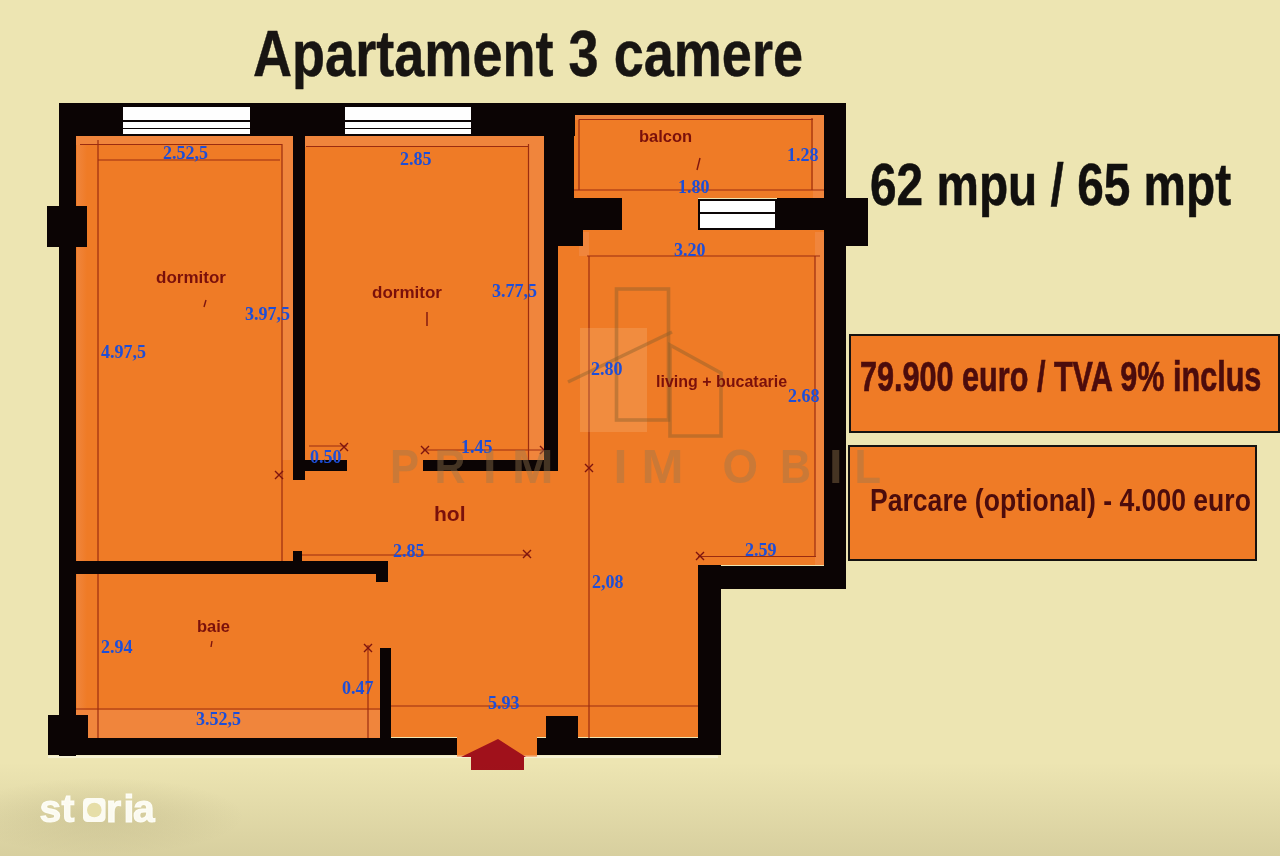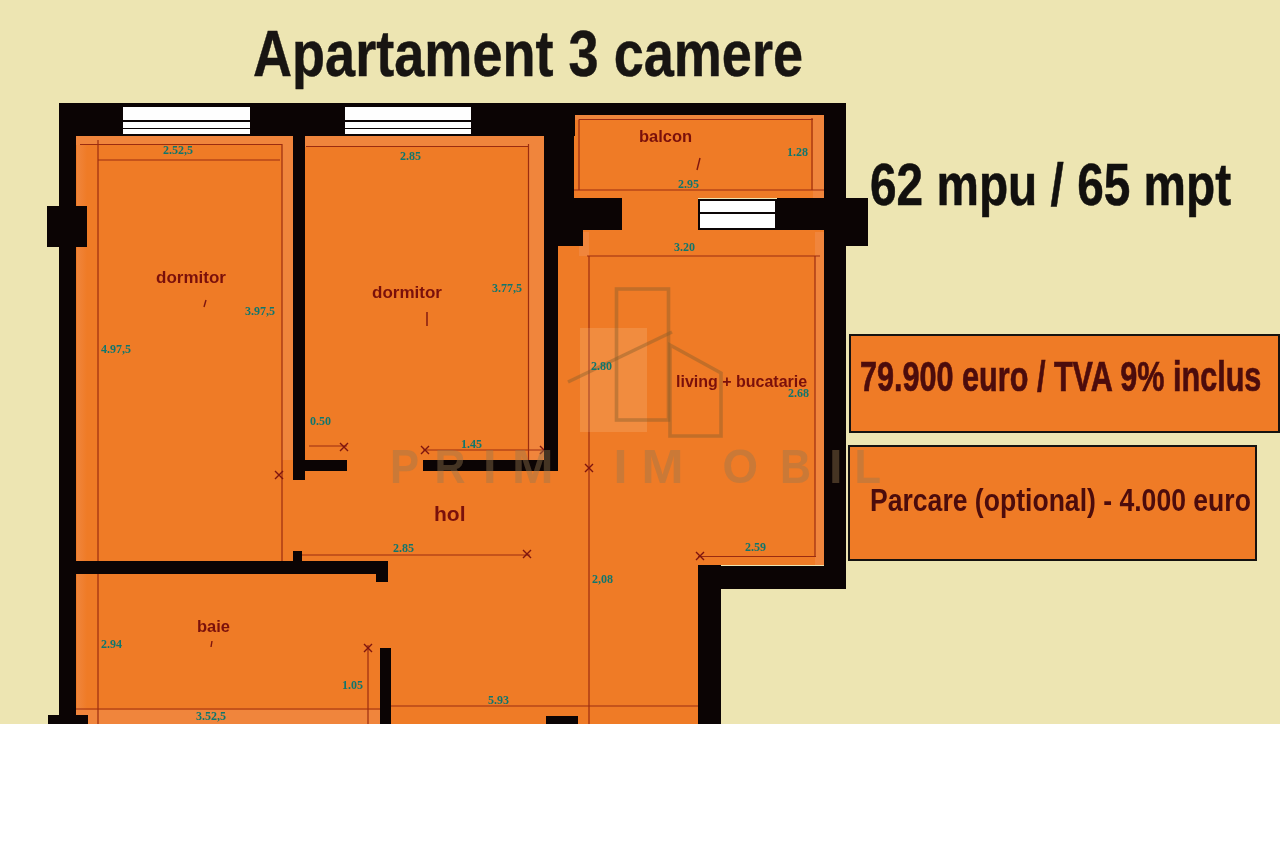--- a/index.html
+++ b/index.html
@@ -1,22 +1,22 @@
 <!DOCTYPE html>
 <html><head><meta charset="utf-8">
 <style>
   html,body{margin:0;padding:0;}
-  #c{position:relative;width:1280px;height:724px;background:#EDE5B2;overflow:hidden;
+  #c{position:relative;width:1280px;height:856px;background:#EDE5B2;overflow:hidden;
      font-family:"Liberation Sans",sans-serif;text-decoration:underline;}
   .o{position:absolute;background:#EF7B26;}
   .w{position:absolute;background:#0B0404;}
   .lb{position:absolute;background:#F0853C;}
   .t{position:absolute;line-height:1;white-space:nowrap;}
   .dim{position:absolute;line-height:1;white-space:nowrap;
-       font-family:"Liberation Serif",serif;font-weight:bold;font-size:12px;color:#0f766e;}
+       font-family:"Liberation Serif",serif;font-weight:bold;font-size:18px;color:#1d4ed8;}
   .lab{position:absolute;line-height:1;white-space:nowrap;font-weight:bold;color:#7A100B;}
   .win{position:absolute;background:#FEFEFE;border:2px solid #0B0404;box-sizing:border-box;}
   svg{position:absolute;left:0;top:0;}
 </style></head>
 <body>
 <div id="c">
 
 <div class="o" style="left:76px;top:136px;width:482px;height:601px;"></div>
 <div class="o" style="left:558px;top:230px;width:266px;height:335px;"></div>
 <div class="o" style="left:544px;top:460px;width:154px;height:277px;"></div>
@@ -125,41 +125,41 @@
 <div style="position:absolute;left:848px;top:445px;width:409px;height:116px;background:#EF7B26;border:2px solid #151210;box-sizing:border-box;"></div>
 
 <div class="t" id="title" style="left:253px;top:21.8px;font-size:64px;font-weight:bold;color:#181512;-webkit-text-stroke:0.45px #181512;transform:scaleX(0.845);transform-origin:0 0;">Apartament 3 camere</div>
 <div class="t" id="mpu" style="left:870px;top:155.6px;font-size:59px;font-weight:bold;color:#12100e;-webkit-text-stroke:0.55px #12100e;transform:scaleX(0.81);transform-origin:0 0;">62 mpu / 65 mpt</div>
 <div class="t" id="box1t" style="left:860px;top:356px;font-size:42.5px;font-weight:bold;color:#4C0C0C;-webkit-text-stroke:0.7px #4C0C0C;transform:scaleX(0.72);transform-origin:0 0;">79.900 euro / TVA 9% inclus</div>
 <div class="t" id="box2t" style="left:870px;top:485.4px;font-size:30.5px;font-weight:bold;color:#4C0C0C;transform:scaleX(0.871);transform-origin:0 0;">Parcare (optional) - 4.000 euro</div>
 
 <div class="lab" style="left:156px;top:269px;font-size:17px;">dormitor</div>
 <div class="lab" style="left:372px;top:283.5px;font-size:17px;">dormitor</div>
 <div class="lab" style="left:639px;top:128px;font-size:16.5px;">balcon</div>
-<div class="lab" style="left:656px;top:374px;font-size:16px;margin-left:20px;">living + bucatarie</div>
+<div class="lab" style="left:656px;top:374px;font-size:16px;">living + bucatarie</div>
 <div class="lab" style="left:434px;top:503px;font-size:21px;">hol</div>
 <div class="lab" style="left:197px;top:618px;font-size:16.5px;">baie</div>
 
 <div class="dim" style="left:163px;top:144px;">2.52,5</div>
 <div class="dim" style="left:400px;top:150px;">2.85</div>
 <div class="dim" style="left:492px;top:282px;">3.77,5</div>
 <div class="dim" style="left:245px;top:305px;">3.97,5</div>
 <div class="dim" style="left:101px;top:343px;">4.97,5</div>
 <div class="dim" style="left:787px;top:146px;">1.28</div>
-<div class="dim" style="left:678px;top:178px;">2.95</div>
+<div class="dim" style="left:678px;top:178px;">1.80</div>
 <div class="dim" style="left:674px;top:241px;">3.20</div>
 <div class="dim" style="left:591px;top:360px;">2.80</div>
 <div class="dim" style="left:788px;top:387px;">2.68</div>
 <div class="dim" style="left:461px;top:438px;">1.45</div>
-<div class="dim" style="left:310px;top:415px;">0.50</div>
+<div class="dim" style="left:310px;top:448px;">0.50</div>
 <div class="dim" style="left:745px;top:541px;">2.59</div>
 <div class="dim" style="left:393px;top:542px;">2.85</div>
 <div class="dim" style="left:592px;top:573px;">2,08</div>
 <div class="dim" style="left:101px;top:638px;">2.94</div>
-<div class="dim" style="left:342px;top:679px;">1.05</div>
+<div class="dim" style="left:342px;top:679px;">0.47</div>
 <div class="dim" style="left:196px;top:710px;">3.52,5</div>
 <div class="dim" style="left:488px;top:694px;">5.93</div>
 
 <svg id="wm1" width="1280" height="856" viewBox="0 0 1280 856" style="position:absolute;left:0;top:0;">
   <g fill="rgba(150,118,78,0.42)" font-family="Liberation Sans,sans-serif" font-weight="bold" font-size="48">
     <text x="390" y="483" textLength="29" lengthAdjust="spacingAndGlyphs">P</text>
         <text x="434.5" y="483" textLength="31" lengthAdjust="spacingAndGlyphs">R</text>
         <text x="483" y="483" textLength="13.5" lengthAdjust="spacingAndGlyphs">I</text>
         <text x="512" y="483" textLength="41.5" lengthAdjust="spacingAndGlyphs">M</text>
     <text x="613.5" y="483" textLength="14" lengthAdjust="spacingAndGlyphs">I</text>

